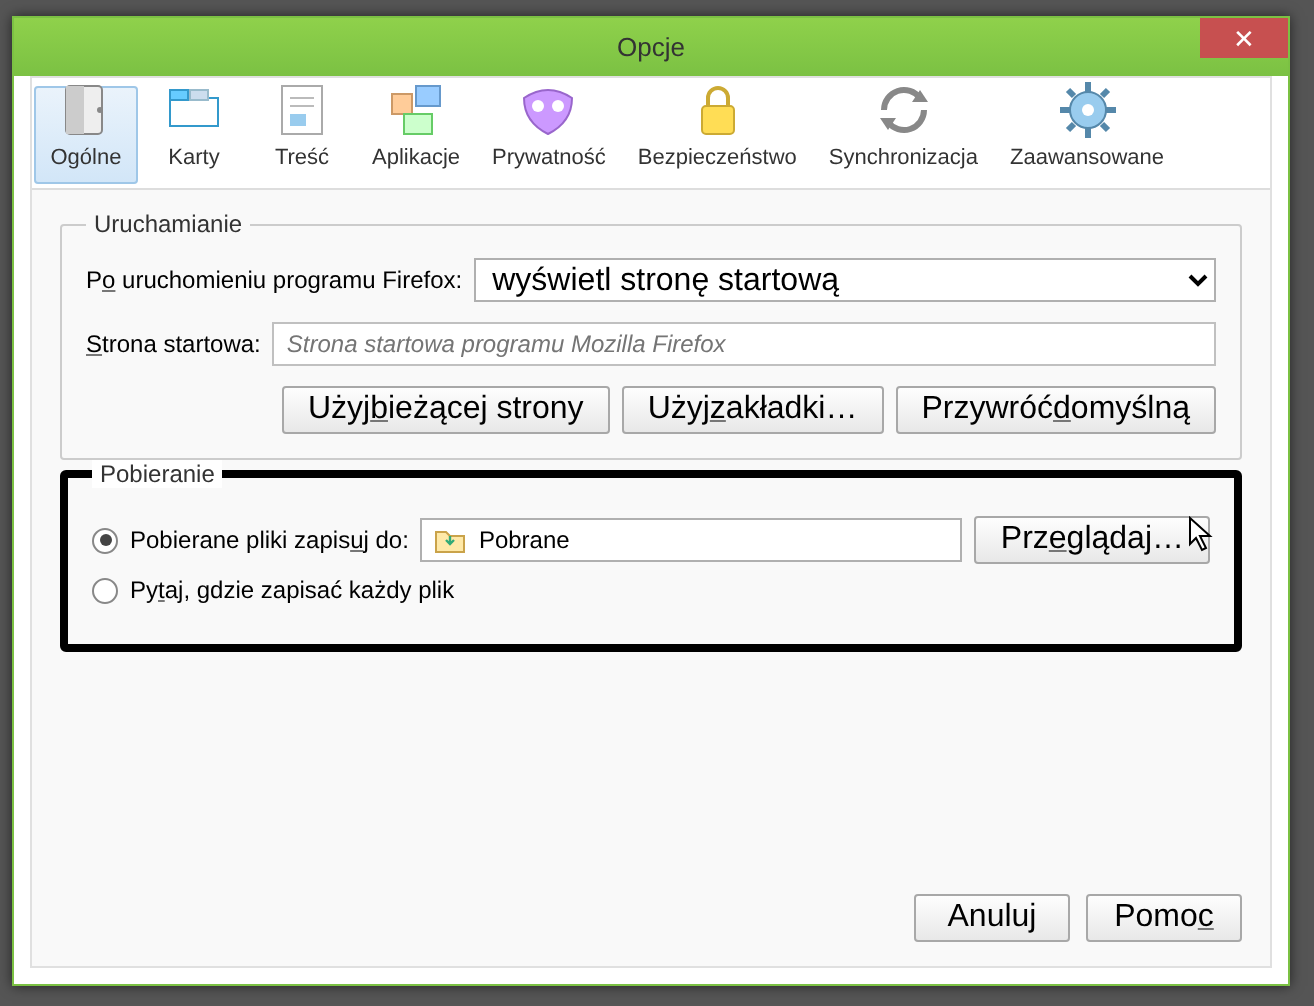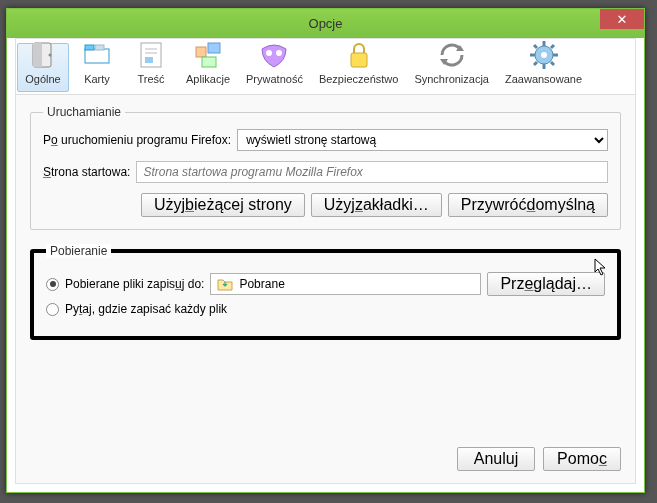--- a/index.html
+++ b/index.html
@@ -63,27 +63,26 @@
     background: linear-gradient(to bottom, #eaf3fb, #d2e6f8);
     border: 1px solid #9fc7e8;
   }
   .tab-icon { width: 32px; height: 32px; display:flex; align-items:center; justify-content:center; }
   .tab-label { font-size: 11px; color: #333; margin-top: 2px; white-space: nowrap; }
   .content { padding: 10px 14px; }
   fieldset {
     border: 1px solid #ccc;
     border-radius: 2px;
     padding: 10px 12px 12px 12px;
-    margin-bottom: 14px;
   }
   legend { font-size: 12px; color: #333; padding: 0 4px; }
   .row { display: flex; align-items: center; margin-bottom: 10px; gap: 6px; }
   .label-u { text-decoration: underline; text-decoration-color: #777; }
   select {
-    flex: 1; height: 22px; font-size: 12px;
+    flex: 1; height: 22px; font-size: 16px;
     border: 1px solid #b0b0b0; background: #fff;
     padding: 0 4px;
   }
   input[type="text"] {
     flex: 1; height: 22px; font-size: 12px;
     border: 1px solid #c0c0c0; padding: 0 6px;
     color: #0369a1; font-style: italic; background: #fff;
   }
   .btn {
     height: 24px; padding: 0 12px;

